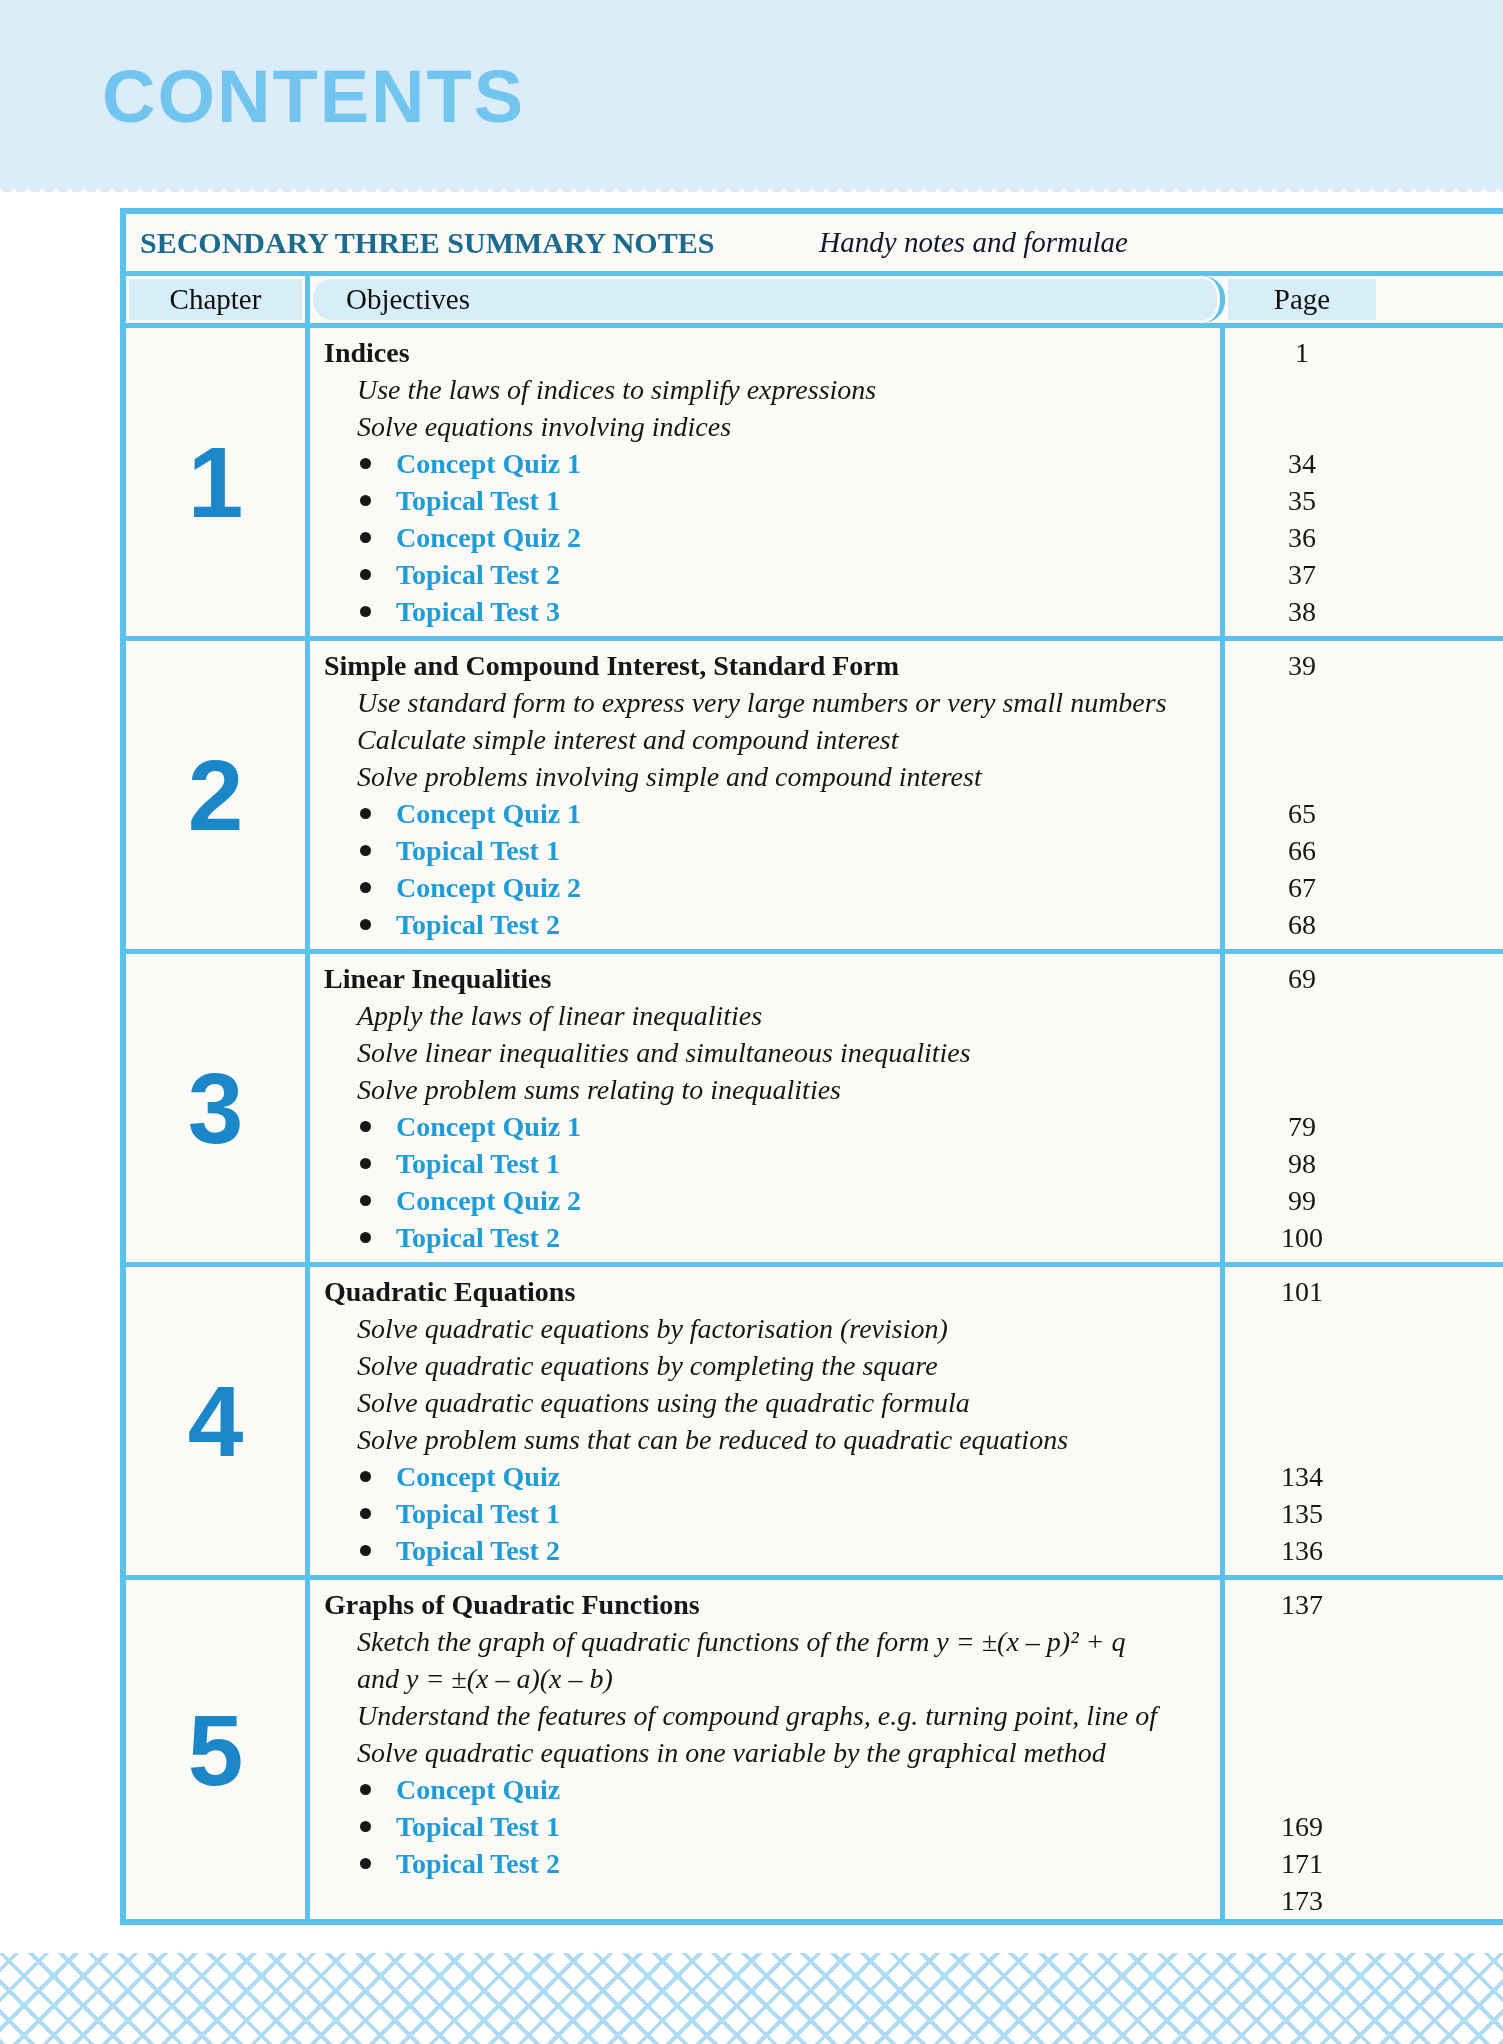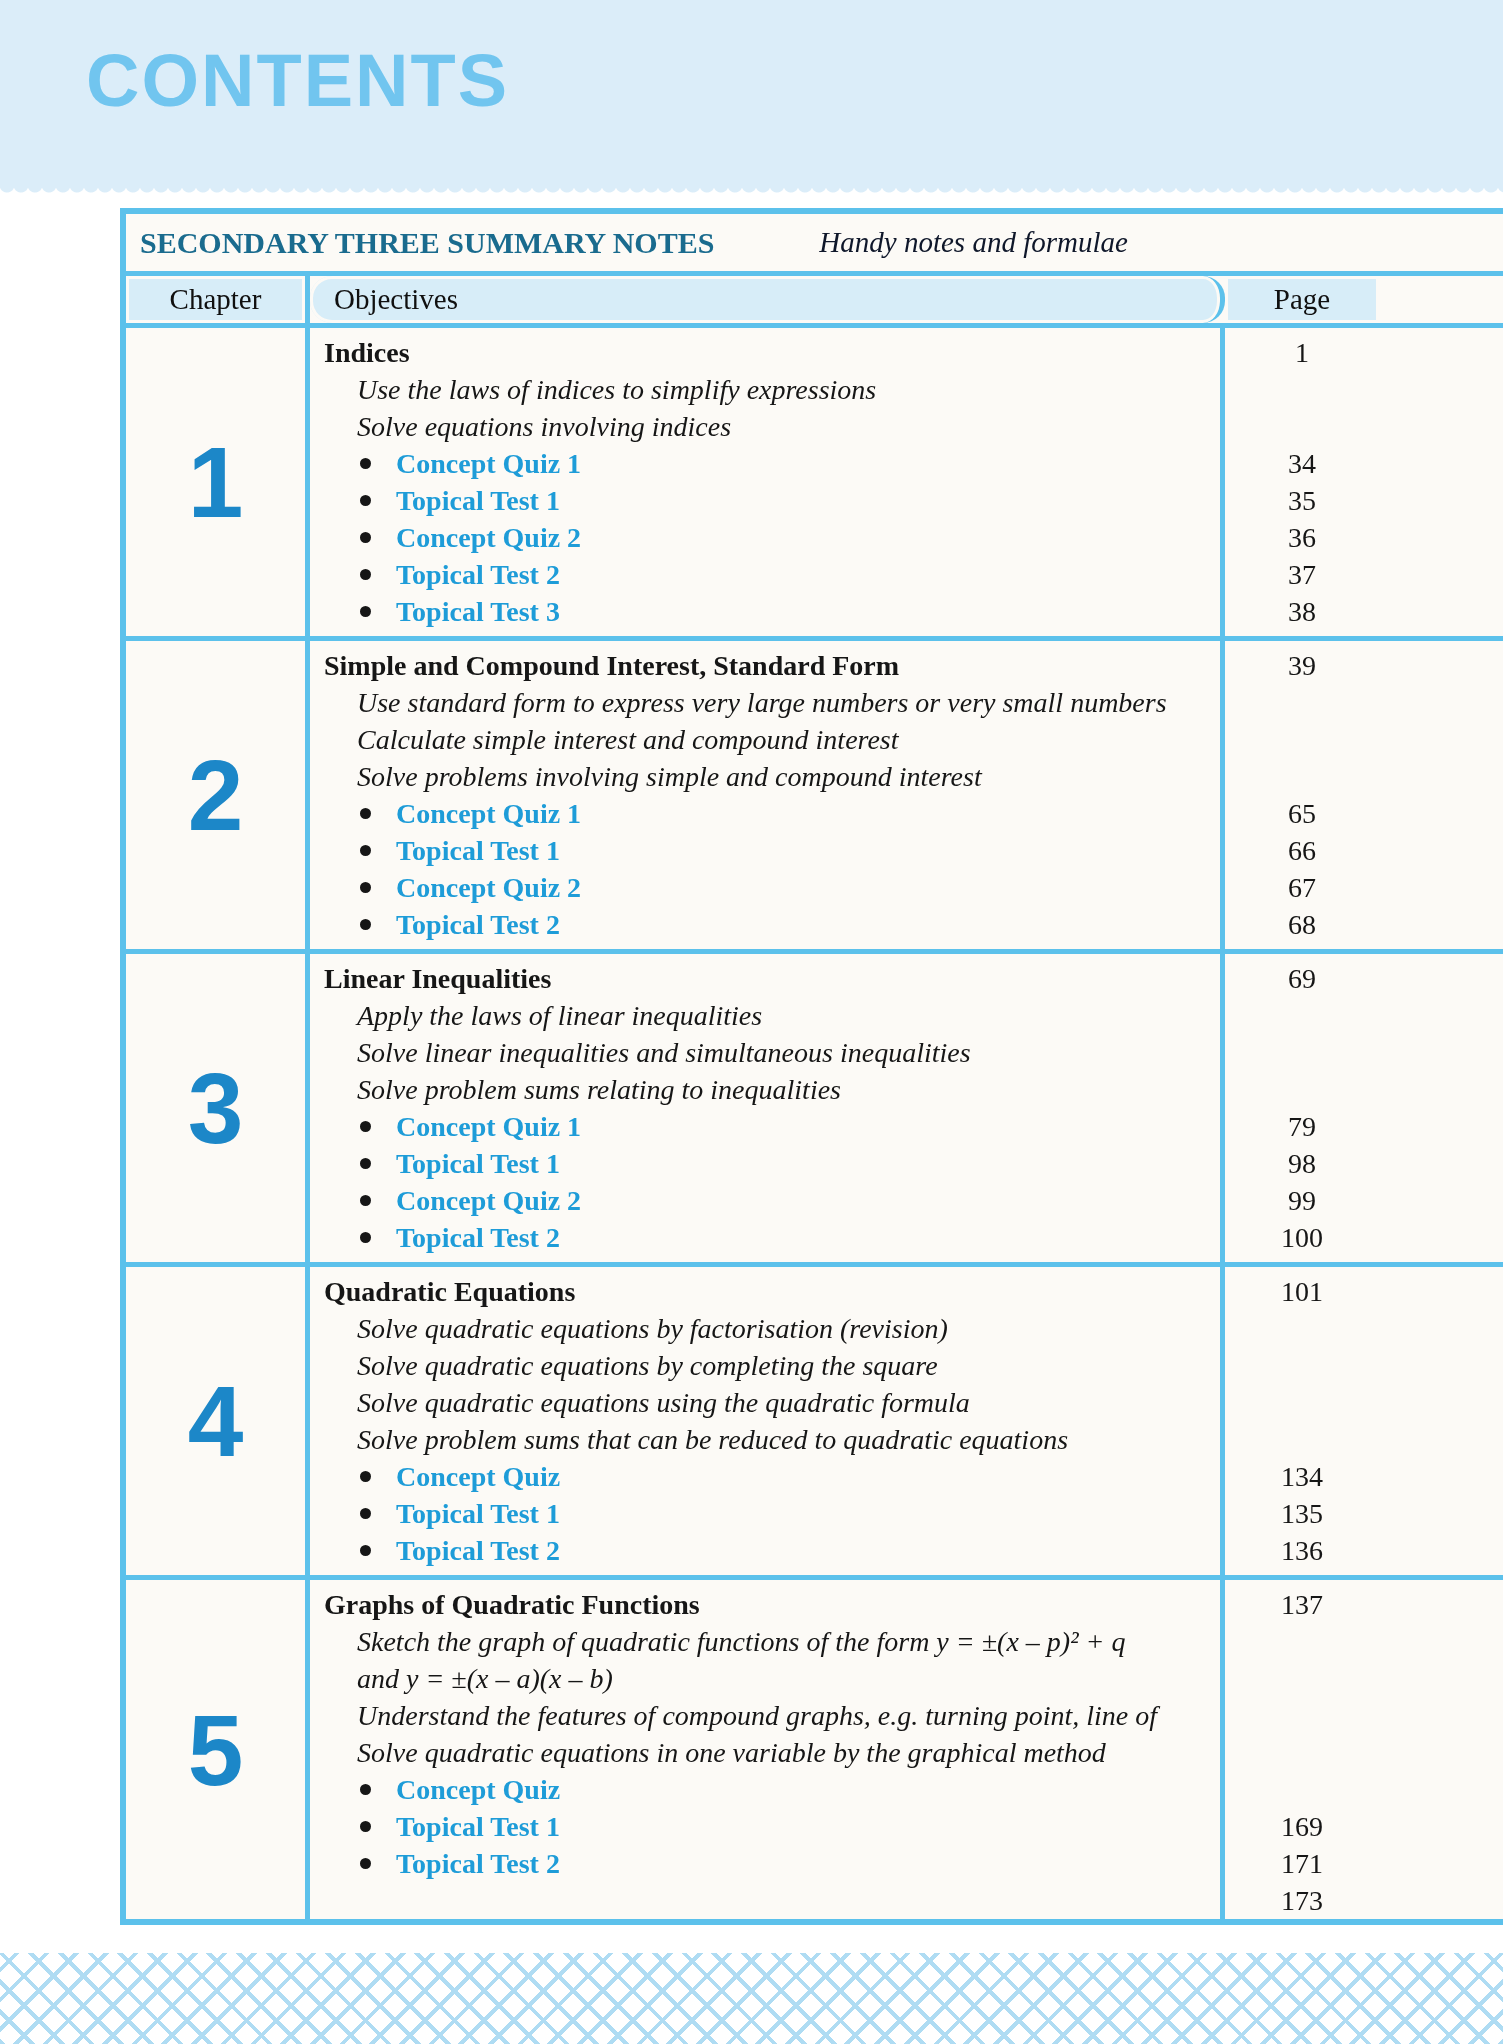--- a/index.html
+++ b/index.html
@@ -26,21 +26,21 @@
     position: absolute;
     top: 186px; left: 0; right: 0;
     height: 12px;
     background-image: radial-gradient(circle at 7px -1px, #DBEDF9 7px, rgba(255,255,255,0) 8px);
     background-size: 14px 12px;
     background-repeat: repeat-x;
   }
   .contents-title {
     position: absolute;
     left: 86px; top: 38px;
-    margin: 0;
+    margin: 16px;
     font-family: "Liberation Sans", sans-serif;
     font-weight: bold;
     font-size: 74px;
     letter-spacing: 2px;
     color: #71C5EF;
   }
   
   .toc-table {
     position: absolute;
     left: 120px; top: 208px;
@@ -77,21 +77,21 @@
   .hcell {
     height: 47px;
     line-height: 47px;
     background: #D7EDF8;
     box-shadow: inset 0 0 0 3px #FCFAF6;
     font-weight: normal;
     font-size: 29px;
     color: #101010;
   }
   .header-row .chapter-col { text-align: center; }
-  .header-row .objectives-col { padding-left: 24px; border-radius: 22px; }
+  .header-row .objectives-col { padding-left: 36px; border-radius: 22px; }
   .header-row .page-col { text-align: center; }
 
   .chapter-row { border-top: 5px solid #5CC1EB; }
   .chapter-row .chapter-col {
     display: flex;
     align-items: center;
     justify-content: center;
   }
   .chapter-num {
     font-family: "Liberation Sans", sans-serif;

